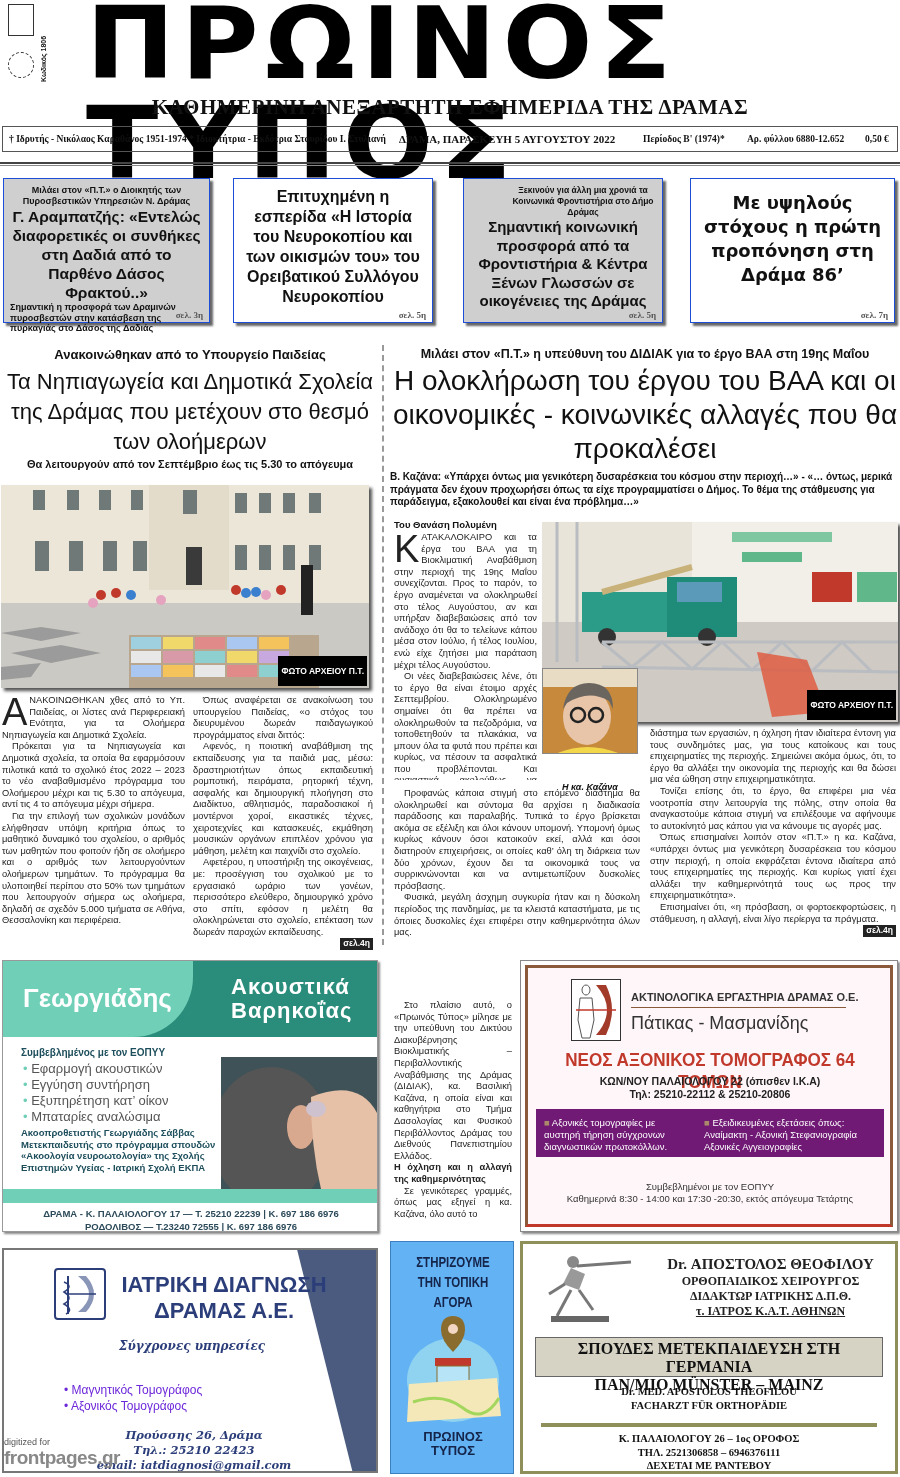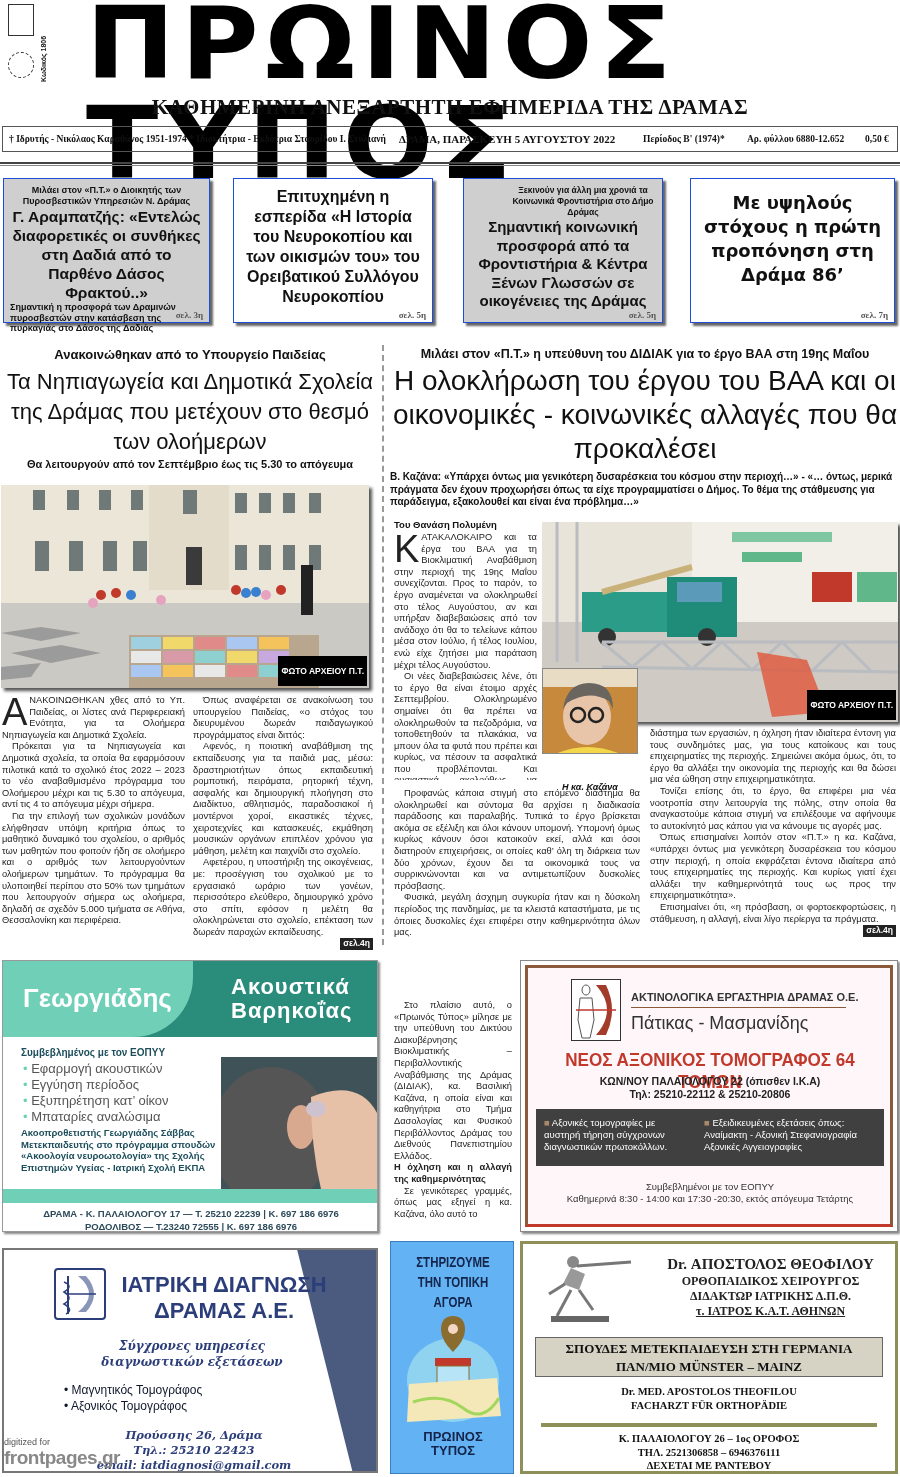--- a/index.html
+++ b/index.html
@@ -260,21 +260,21 @@
       <ellipse cx="50" cy="80" rx="60" ry="70" fill="#555"></ellipse>
       <ellipse cx="80" cy="70" rx="14" ry="22" fill="#d9a98f"></ellipse>
       <path d="M90 40 Q140 20 158 60 L158 132 L100 132 Q90 90 90 40 Z" fill="#e6c1a8"></path>
       <ellipse cx="95" cy="52" rx="10" ry="8" fill="#cfc2cf"></ellipse>
     </svg>
   </div>
   <div style="position:absolute;left:0;top:228px;width:376px;height:14px;background:#6fcfb7;"></div>
   <div style="position:absolute;left:18px;top:86px;font-size:10px;font-weight:bold;color:#1d4e5c;">Συμβεβλημένος με τον ΕΟΠΥΥ</div>
   <ul style="position:absolute;left:20px;top:100px;list-style:none;font-size:13px;color:#555;line-height:16px;">
     <li><span style="color:#6fcfb7">• </span><span>Εφαρμογή ακουστικών</span></li>
-    <li><span style="color:#6fcfb7">• </span><span>Εγγύηση περίοδος</span></li>
+    <li><span style="color:#6fcfb7">• </span><span>Εγγύηση συντήρηση</span></li>
     <li><span style="color:#6fcfb7">• </span><span>Εξυπηρέτηση κατ’ οίκον</span></li>
     <li><span style="color:#6fcfb7">• </span><span>Μπαταρίες αναλώσιμα</span></li>
   </ul>
   <div style="position:absolute;left:18px;top:166px;font-size:9.5px;font-weight:bold;color:#1d4e5c;line-height:11.5px;">
     <div>Ακοοπροθετιστής Γεωργιάδης Σάββας</div>
     <div>Μετεκπαιδευτής στο πρόγραμμα σπουδών</div>
     <div>«Ακοολογία νευροωτολογία» της Σχολής</div>
     <div>Επιστημών Υγείας - Ιατρική Σχολή ΕΚΠΑ</div>
   </div>
   <div style="position:absolute;left:0;top:246px;width:376px;text-align:center;font-size:9.5px;font-weight:bold;color:#2c4a5a;line-height:13px;">
@@ -294,21 +294,21 @@
     </svg>
   </div>
   <div style="position:absolute;left:110px;top:30px;font-size:11px;font-weight:bold;color:#333;">ΑΚΤΙΝΟΛΟΓΙΚΑ ΕΡΓΑΣΤΗΡΙΑ ΔΡΑΜΑΣ Ο.Ε.</div>
   <div style="position:absolute;left:110px;top:46px;width:215px;border-top:1.5px solid #8a5a3a;"></div>
   <div style="position:absolute;left:110px;top:52px;font-size:18px;color:#333;">Πάτικας - Μασμανίδης</div>
   <div style="position:absolute;left:0;top:88px;width:378px;text-align:center;font-size:19px;font-weight:bold;color:#c0392b;transform:scaleX(0.9);">ΝΕΟΣ ΑΞΟΝΙΚΟΣ ΤΟΜΟΓΡΑΦΟΣ 64 ΤΟΜΩΝ</div>
   <div style="position:absolute;left:0;top:114px;width:378px;text-align:center;font-size:10.5px;font-weight:bold;color:#222;line-height:13px;">
     <div>ΚΩΝ/ΝΟΥ ΠΑΛΑΙΟΛΟΓΟΥ 22 (όπισθεν Ι.Κ.Α)</div>
     <div>Τηλ: 25210-22112 &amp; 25210-20806</div>
   </div>
-  <div style="position:absolute;left:15px;top:148px;width:348px;height:57px;background:#404040;color:#fff;font-size:9.5px;line-height:12px;">
+  <div style="position:absolute;left:15px;top:148px;width:348px;height:48px;background:#701a75;color:#fff;font-size:9.5px;line-height:12px;">
     <div style="position:absolute;left:8px;top:8px;width:145px;"><span style="color:#a9896a">■ </span><span>Αξονικές τομογραφίες με αυστηρή τήρηση σύγχρονων διαγνωστικών πρωτοκόλλων.</span></div>
     <div style="position:absolute;left:168px;top:8px;width:176px;"><span style="color:#a9896a">■ </span><span>Εξειδικευμένες εξετάσεις όπως: Αναίμακτη - Αξονική Στεφανιογραφία Αξονικές Αγγειογραφίες</span></div>
   </div>
   <div style="position:absolute;left:0;top:220px;width:378px;text-align:center;font-size:9.5px;color:#333;line-height:12px;">
     <div>Συμβεβλημένοι με τον ΕΟΠΥΥ</div>
     <div>Καθημερινά 8:30 - 14:00 και 17:30 -20:30, εκτός απόγευμα Τετάρτης</div>
   </div>
 </div>
 
 <div id="ad-iatriki" class="abs">
@@ -320,23 +320,22 @@
       <path d="M22 6 Q44 24 22 42 L30 42 Q46 24 30 6 Z" fill="#8a96b8"></path>
       <line x1="12" y1="24" x2="40" y2="24" stroke="#2c3e7a" stroke-width="1.5"></line>
     </svg>
   </div>
   <div style="position:absolute;left:110px;top:22px;width:220px;text-align:center;font-size:22px;font-weight:bold;color:#2c3e7a;line-height:26px;">
     <div>ΙΑΤΡΙΚΗ ΔΙΑΓΝΩΣΗ</div>
     <div>ΔΡΑΜΑΣ Α.Ε.</div>
   </div>
   <div style="position:absolute;left:0;top:88px;width:376px;text-align:center;font-family:'DejaVu Serif',serif;font-style:italic;font-weight:bold;font-size:12px;color:#2c3e7a;line-height:16px;">
     <div>Σύγχρονες υπηρεσίες</div>
-    <div>διαγνωστικών εξετάσεων</div>
-  </div>
-  <ul style="position:absolute;left:60px;top:132px;font-size:12px;color:#0f172a;line-height:16px;list-style:none;">
+  </div>
+  <ul style="position:absolute;left:60px;top:132px;font-size:12px;color:#6d28d9;line-height:16px;list-style:none;">
     <li>• <span>Μαγνητικός Τομογράφος</span></li>
     <li>• <span>Αξονικός Τομογράφος</span></li>
   </ul>
   <div style="position:absolute;left:40px;top:178px;width:300px;text-align:center;font-family:'DejaVu Serif',serif;font-style:italic;font-weight:bold;font-size:11.5px;color:#2c3e7a;line-height:15px;">
     <div>Προύσσης 26, Δράμα</div>
     <div>Τηλ.: 25210 22423</div>
     <div>email: iatdiagnosi@gmail.com</div>
   </div>
 </div>
 
@@ -373,21 +372,21 @@
       <line x1="30" y1="36" x2="16" y2="62" stroke="#777" stroke-width="3"></line>
       <rect x="10" y="62" width="58" height="6" fill="#666"></rect>
     </svg>
   </div>
   <div style="position:absolute;left:120px;top:10px;width:255px;text-align:center;font-family:'Liberation Serif',serif;font-weight:bold;color:#222;">
     <div style="font-size:15px;line-height:20px;">Dr. ΑΠΟΣΤΟΛΟΣ ΘΕΟΦΙΛΟΥ</div>
     <div style="font-size:12px;line-height:15px;">ΟΡΘΟΠΑΙΔΙΚΟΣ ΧΕΙΡΟΥΡΓΟΣ</div>
     <div style="font-size:12px;line-height:15px;">ΔΙΔΑΚΤΩΡ ΙΑΤΡΙΚΗΣ Δ.Π.Θ.</div>
     <div style="font-size:12px;line-height:15px;text-decoration:underline;">τ. ΙΑΤΡΟΣ Κ.Α.Τ. ΑΘΗΝΩΝ</div>
   </div>
-  <div style="position:absolute;left:12px;top:93px;width:348px;height:40px;background:#d6d3c5;border:1.5px solid #666;text-align:center;font-family:'Liberation Serif',serif;font-weight:bold;font-size:13px;line-height:18px;padding-top:2px;">
+  <div style="position:absolute;left:12px;top:93px;width:348px;height:40px;background:#d6d3c5;border:1.5px solid #666;text-align:center;font-family:'Liberation Serif',serif;font-weight:bold;font-size:16px;line-height:18px;padding-top:2px;">
     <div>ΣΠΟΥΔΕΣ ΜΕΤΕΚΠΑΙΔΕΥΣΗ ΣΤΗ ΓΕΡΜΑΝΙΑ</div>
     <div>ΠΑΝ/ΜΙΟ MÜNSTER – MAINZ</div>
   </div>
   <div style="position:absolute;left:0;top:141px;width:372px;text-align:center;font-family:'Liberation Serif',serif;font-weight:bold;font-size:10.5px;line-height:14px;">
     <div>Dr. MED. APOSTOLOS THEOFILOU</div>
     <div>FACHARZT FÜR ORTHOPÄDIE</div>
   </div>
   <div style="position:absolute;left:18px;top:179px;width:336px;height:4px;background:#8f8f5a;"></div>
   <div style="position:absolute;left:0;top:188px;width:372px;text-align:center;font-family:'Liberation Serif',serif;font-weight:bold;font-size:10.5px;line-height:13.5px;">
     <div>Κ. ΠΑΛΑΙΟΛΟΓΟΥ 26 – 1ος ΟΡΟΦΟΣ</div>

